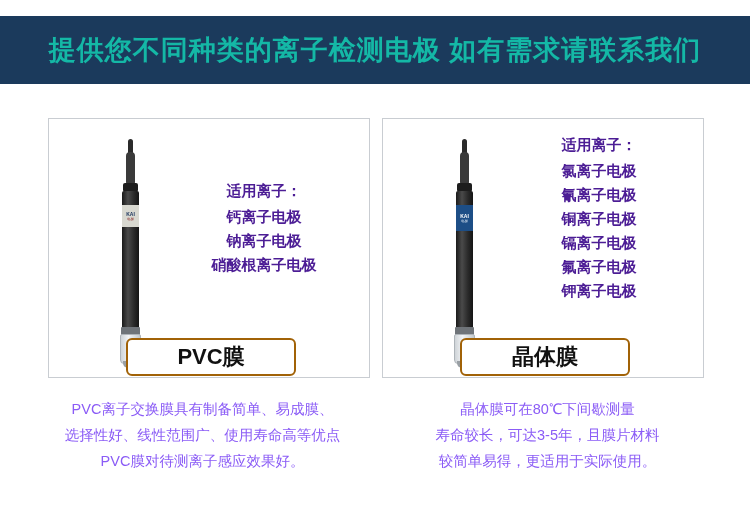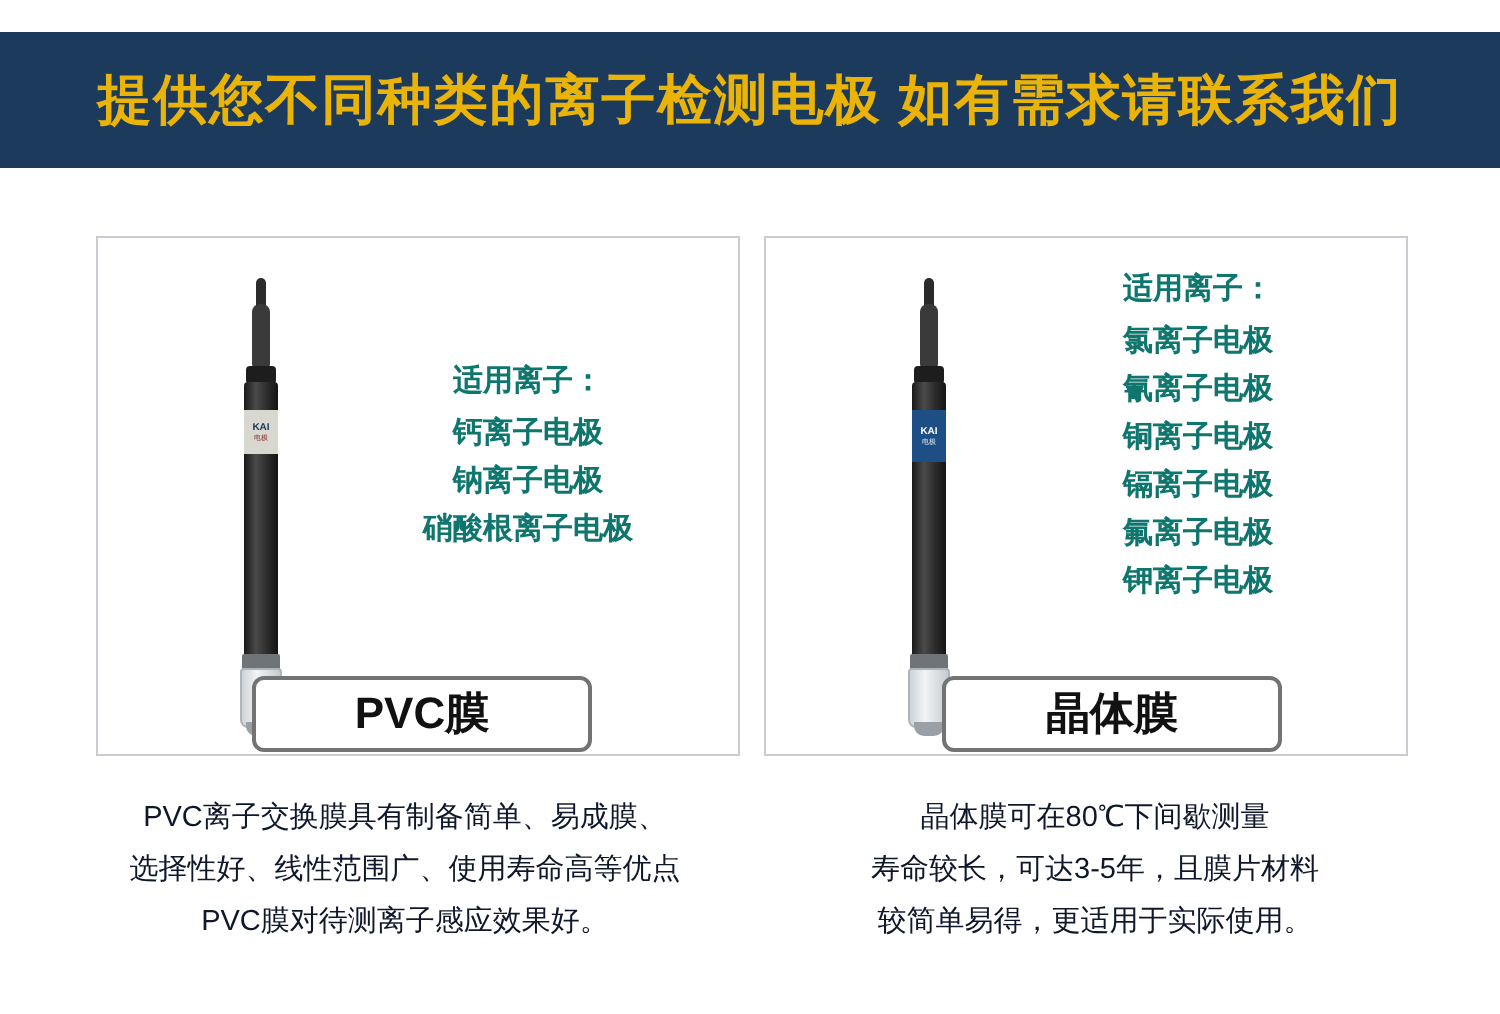--- a/index.html
+++ b/index.html
@@ -26,21 +26,21 @@
     left: 0;
     top: 16px;
     width: 750px;
     height: 68px;
     background: #1b3a5c;
     display: flex;
     align-items: center;
     justify-content: center;
   }
   .header-title {
-    color: #eab308;
+    color: #14b8a6;
     font-size: 27px;
     font-weight: bold;
     letter-spacing: 1px;
     line-height: 1;
     white-space: nowrap;
   }
 
   
   .panels {
     position: absolute;
@@ -176,21 +176,21 @@
     top: 222px;
     width: 15px;
     height: 7px;
     background: #9aa0a5;
     border-radius: 0 0 5px 5px;
   }
 
   
   .ion-block {
     position: absolute;
-    color: #0f766e;
+    color: #4c1d95;
     font-size: 15px;
     font-weight: bold;
     line-height: 24px;
     text-align: center;
   }
   .panel-left .ion-block {
     left: 120px;
     top: 60px;
     width: 190px;
   }
@@ -210,48 +210,48 @@
     top: 338px;
     width: 656px;
     height: 38px;
   }
   .tab {
     position: absolute;
     top: 0;
     width: 170px;
     height: 38px;
     background: #ffffff;
-    border: 2px solid #737373;
+    border: 2px solid #a16207;
     border-radius: 6px;
     display: flex;
     align-items: center;
     justify-content: center;
     box-sizing: border-box;
   }
   .tab-label {
     color: #111111;
     font-size: 22px;
     font-weight: bold;
     line-height: 1;
   }
   .tab-left { left: 78px; }
-  .tab-right { left: 423px; }
+  .tab-right { left: 412px; }
 
   
   .descs {
     position: absolute;
     left: 30px;
     top: 396px;
     width: 690px;
     display: flex;
   }
   .desc {
     width: 345px;
     text-align: center;
-    color: #0f172a;
+    color: #8b5cf6;
     font-size: 14.5px;
     line-height: 26px;
   }
   .desc-line { white-space: nowrap; }
 </style>
 </head>
 <body>
 
 <div class="page">
 

